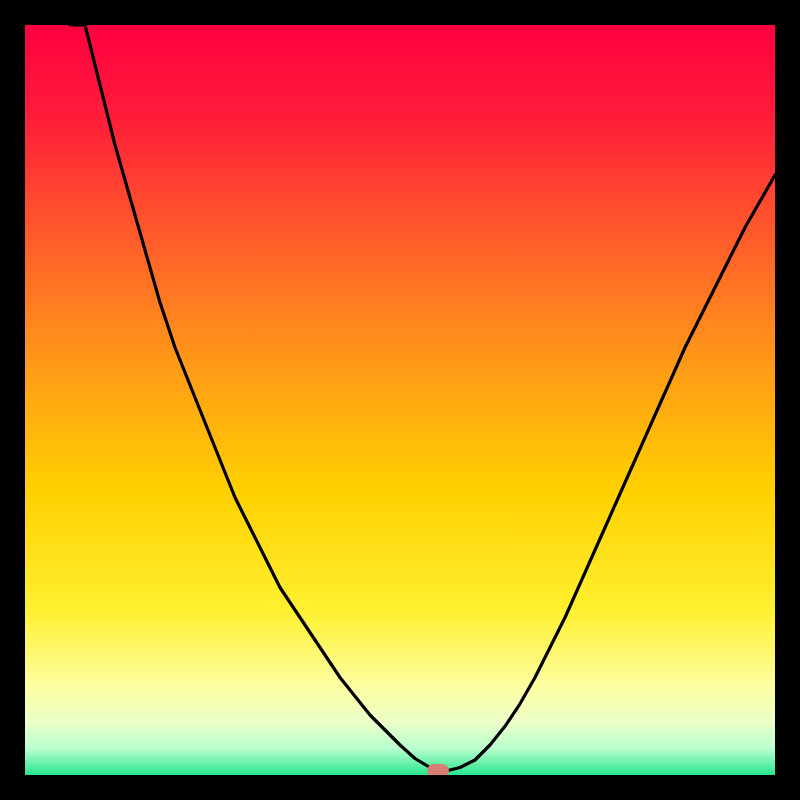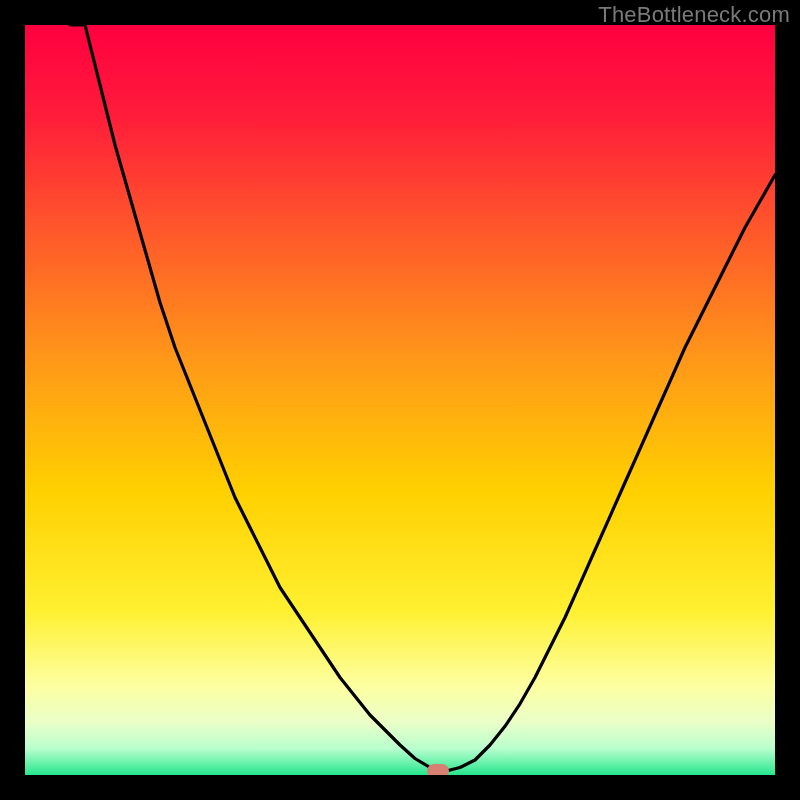--- a/index.html
+++ b/index.html
@@ -54,21 +54,20 @@
     height: 14px;
     border-radius: 7px;
     background: #d77f73;
     transform: translate(-50%, -50%);
   }
 </style>
 </head>
 <body>
 <div class="frame">
 
-  <div class="watermark">TheBottleneck.com</div>
 
   <div class="plot">
 
     <svg class="gradient" viewBox="0 0 750 750" preserveAspectRatio="none">
       <defs>
         <linearGradient id="bg" x1="0" y1="0" x2="0" y2="1">
           <stop id="g0" offset="0%" stop-color="#ff0040"></stop>
           <stop id="g1" offset="12%" stop-color="#ff1c3a"></stop>
           <stop id="g2" offset="28%" stop-color="#ff5a2a"></stop>
           <stop id="g3" offset="45%" stop-color="#ff9918"></stop>

